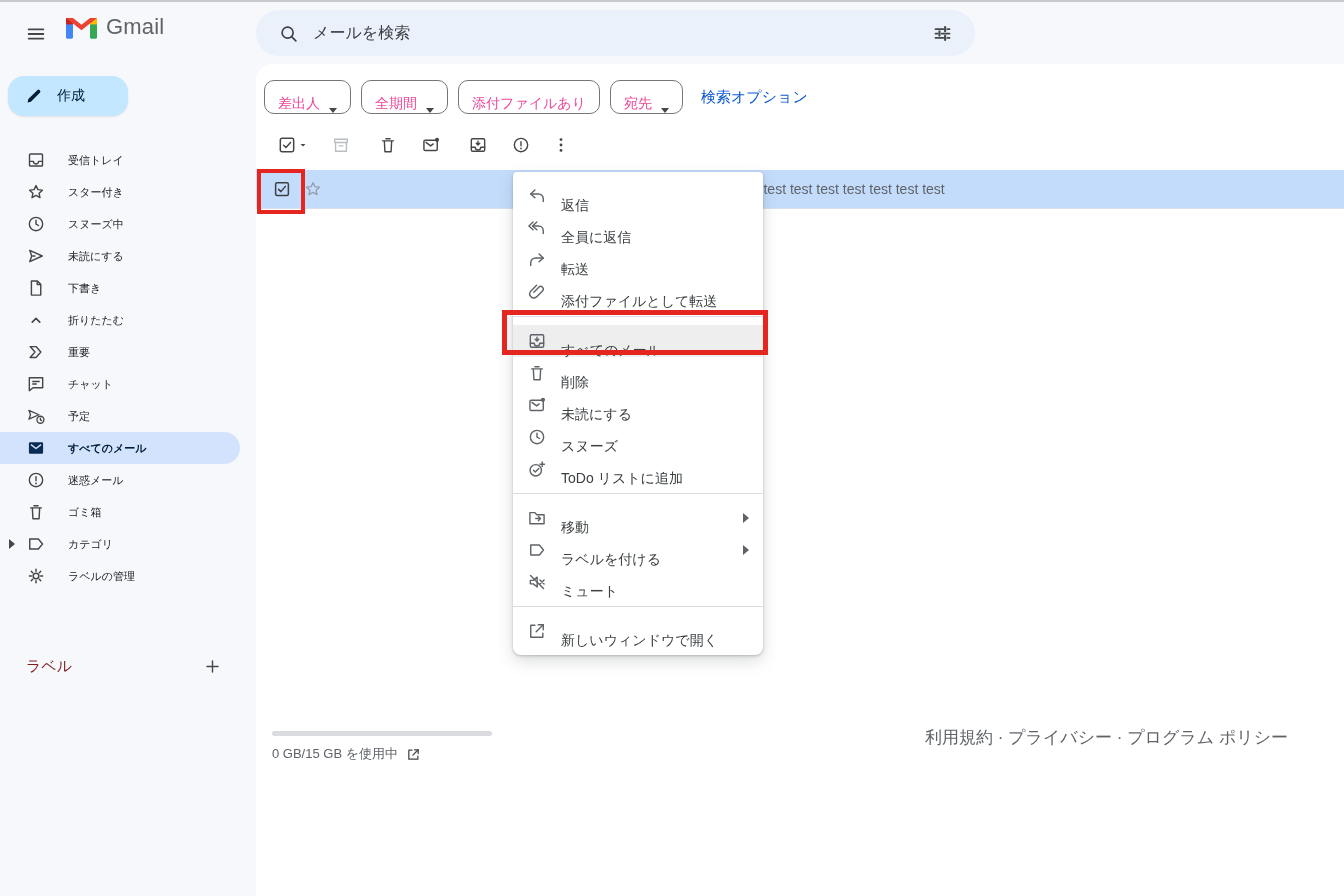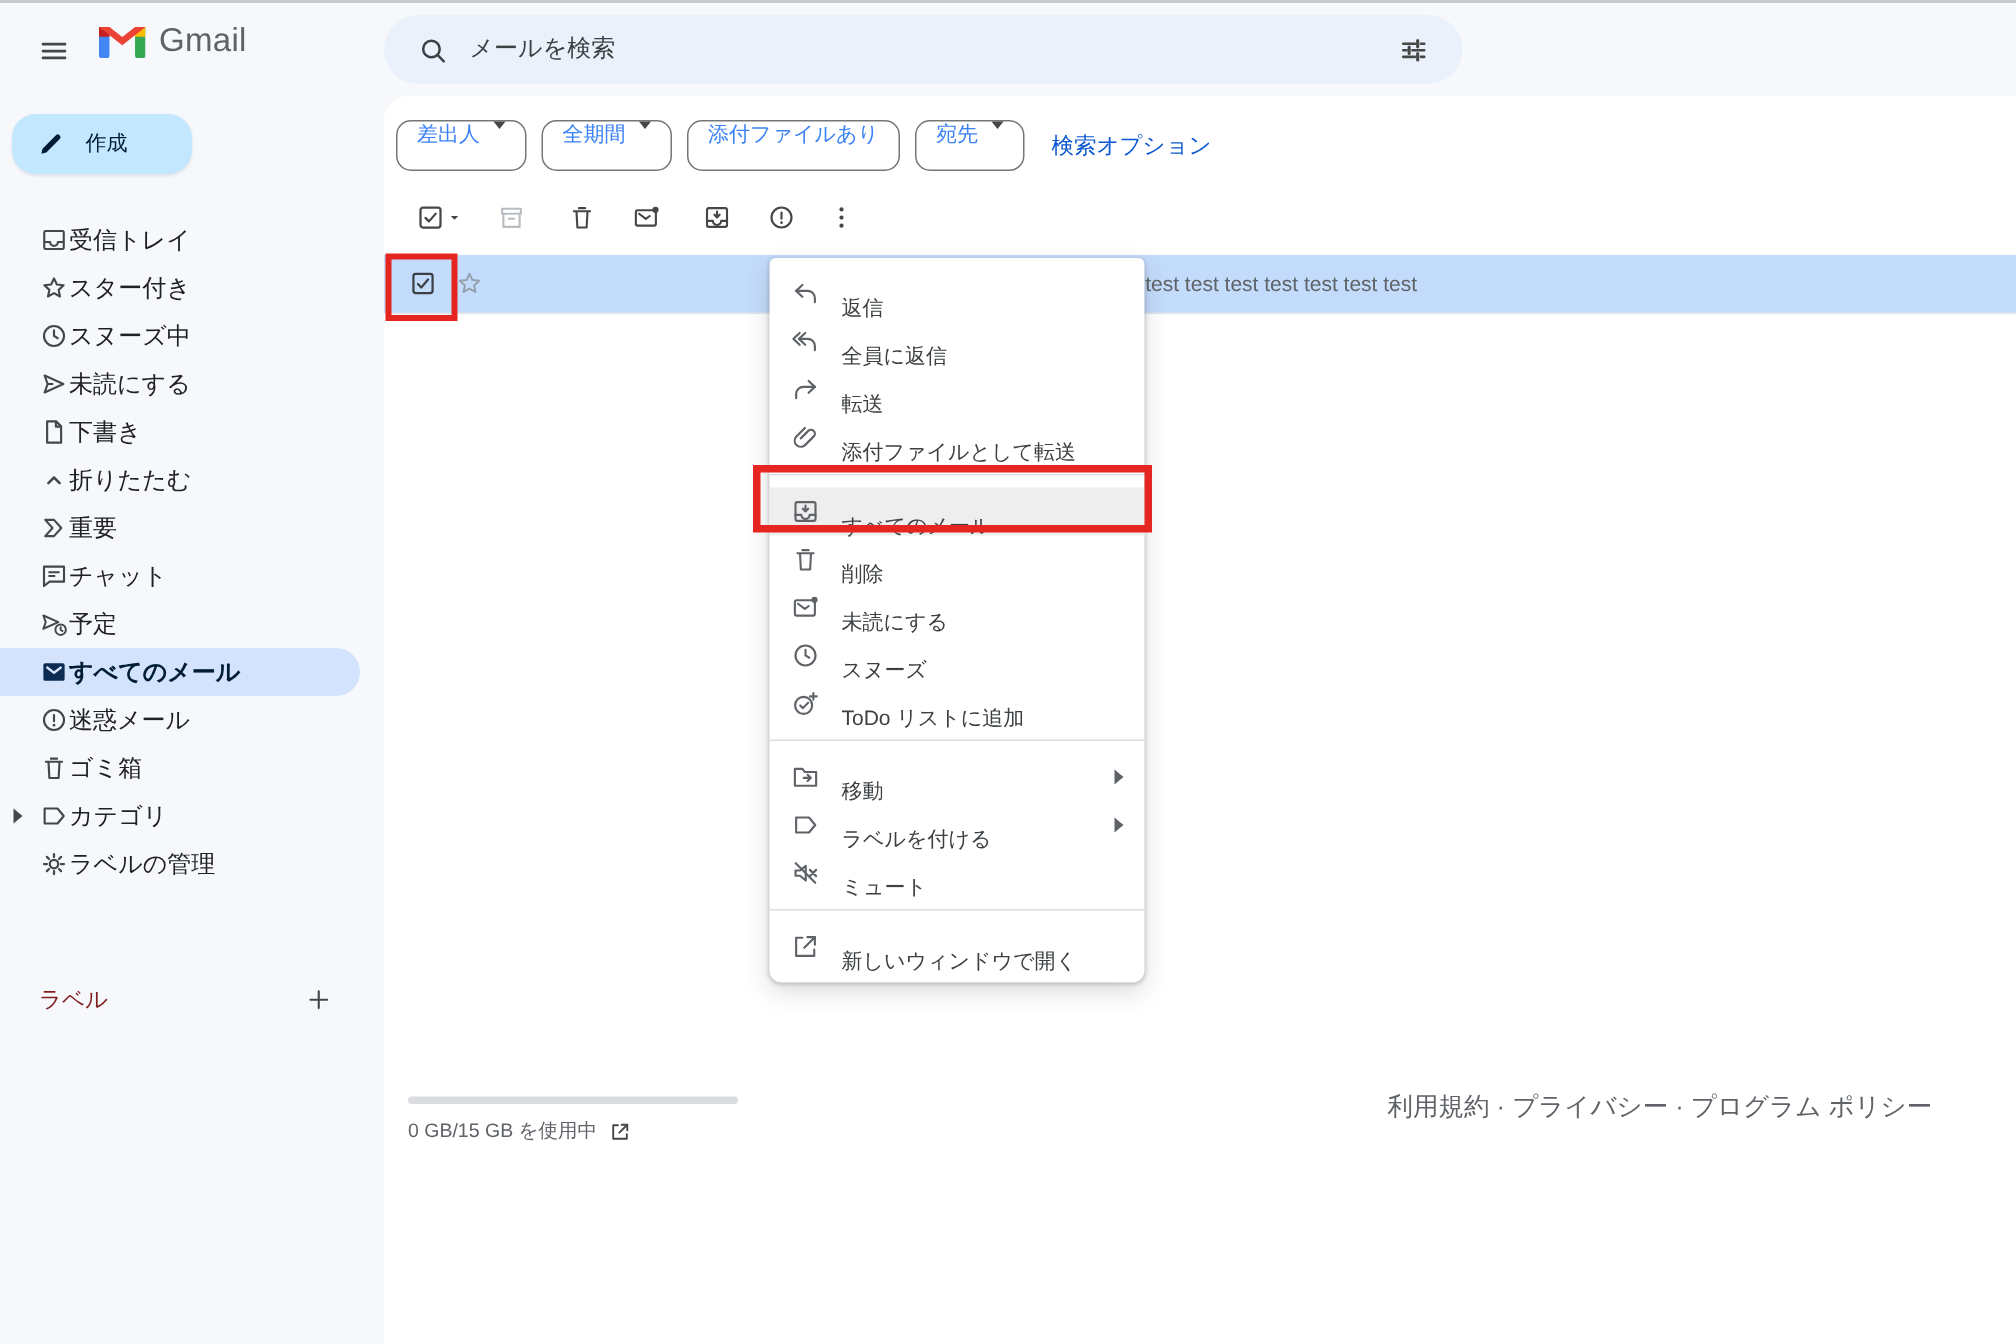--- a/index.html
+++ b/index.html
@@ -32,39 +32,39 @@
   
   .sidebar { position:absolute; top:64px; left:0; width:256px; bottom:0; }
   .compose { position:absolute; left:8px; top:12px; width:120px; height:40px;
     background:#c2e7ff; border-radius:16px; display:flex; align-items:center; padding-left:16px; gap:14px;
     box-shadow:0 1px 2px rgba(60,64,67,.12); cursor:pointer; }
   .compose .clabel { font-size:14px; font-weight:500; color:#001d35; }
   .nav { position:absolute; top:80px; left:0; width:256px; }
   .nav-item { position:relative; width:240px; height:32px; border-radius:0 16px 16px 0;
     display:flex; align-items:center; padding-left:26px; cursor:pointer; color:#202124; }
   .nav-item .nicon { width:20px; height:20px; color:#444746; flex:0 0 20px; }
-  .nav-item .nlabel { font-size:16px; white-space:nowrap; }
+  .nav-item .nlabel { margin-left:22px; font-size:11px; white-space:nowrap; }
   .nav-item.sel { background:#d3e3fd; }
   .nav-item.sel .nlabel { font-weight:bold; color:#001d35; }
   .nav-item.sel .nicon { color:#0b2b52; }
   .expander { position:absolute; left:9px; top:11px; width:0; height:0;
     border-top:5px solid transparent; border-bottom:5px solid transparent; border-left:6px solid #444746; }
   .labels-head { position:absolute; top:584px; left:0; width:240px; height:36px;
     display:flex; align-items:center; }
   .labels-title { margin-left:26px; font-size:15px; color:#7f1d1d; }
   .labels-add { margin-left:auto; margin-right:14px; width:28px; height:28px; border-radius:50%;
     display:flex; align-items:center; justify-content:center; color:#444746; cursor:pointer; }
 
   
   .main { position:absolute; left:256px; top:64px; width:1088px; height:832px;
     background:#fff; border-top-left-radius:16px; }
 
   .chips { position:absolute; left:8px; top:16px; height:34px; display:flex; align-items:center; gap:10px; }
   .chip { height:34px; border:1px solid #747775; border-radius:10px; background:#fff;
-    display:flex; align-items:flex-start; gap:9px; padding:0 13px; font-size:14px; color:#3b82f6; cursor:pointer; }
+    display:flex; align-items:flex-end; gap:9px; padding:0 13px; font-size:14px; color:#ec4899; cursor:pointer; }
   .chip .ccaret { width:0; height:0; border-left:4.5px solid transparent; border-right:4.5px solid transparent;
     border-top:5.5px solid #444746; }
   .search-options { margin-left:8px; font-size:15px; color:#0b57d0; cursor:pointer; }
 
   .toolbar { position:absolute; left:0; top:64px; width:100%; height:34px; color:#444746; }
   .tb { position:absolute; top:4px; width:26px; height:26px; display:flex; align-items:center; justify-content:center; cursor:pointer; }
   .tb.dim { color:#b9bdc2; }
 
   .mail-row { position:absolute; left:0; top:106px; width:1088px; height:39px;
     background:#c4dcfc; border-bottom:1px solid #d9e0e9; cursor:pointer; z-index:2; }

